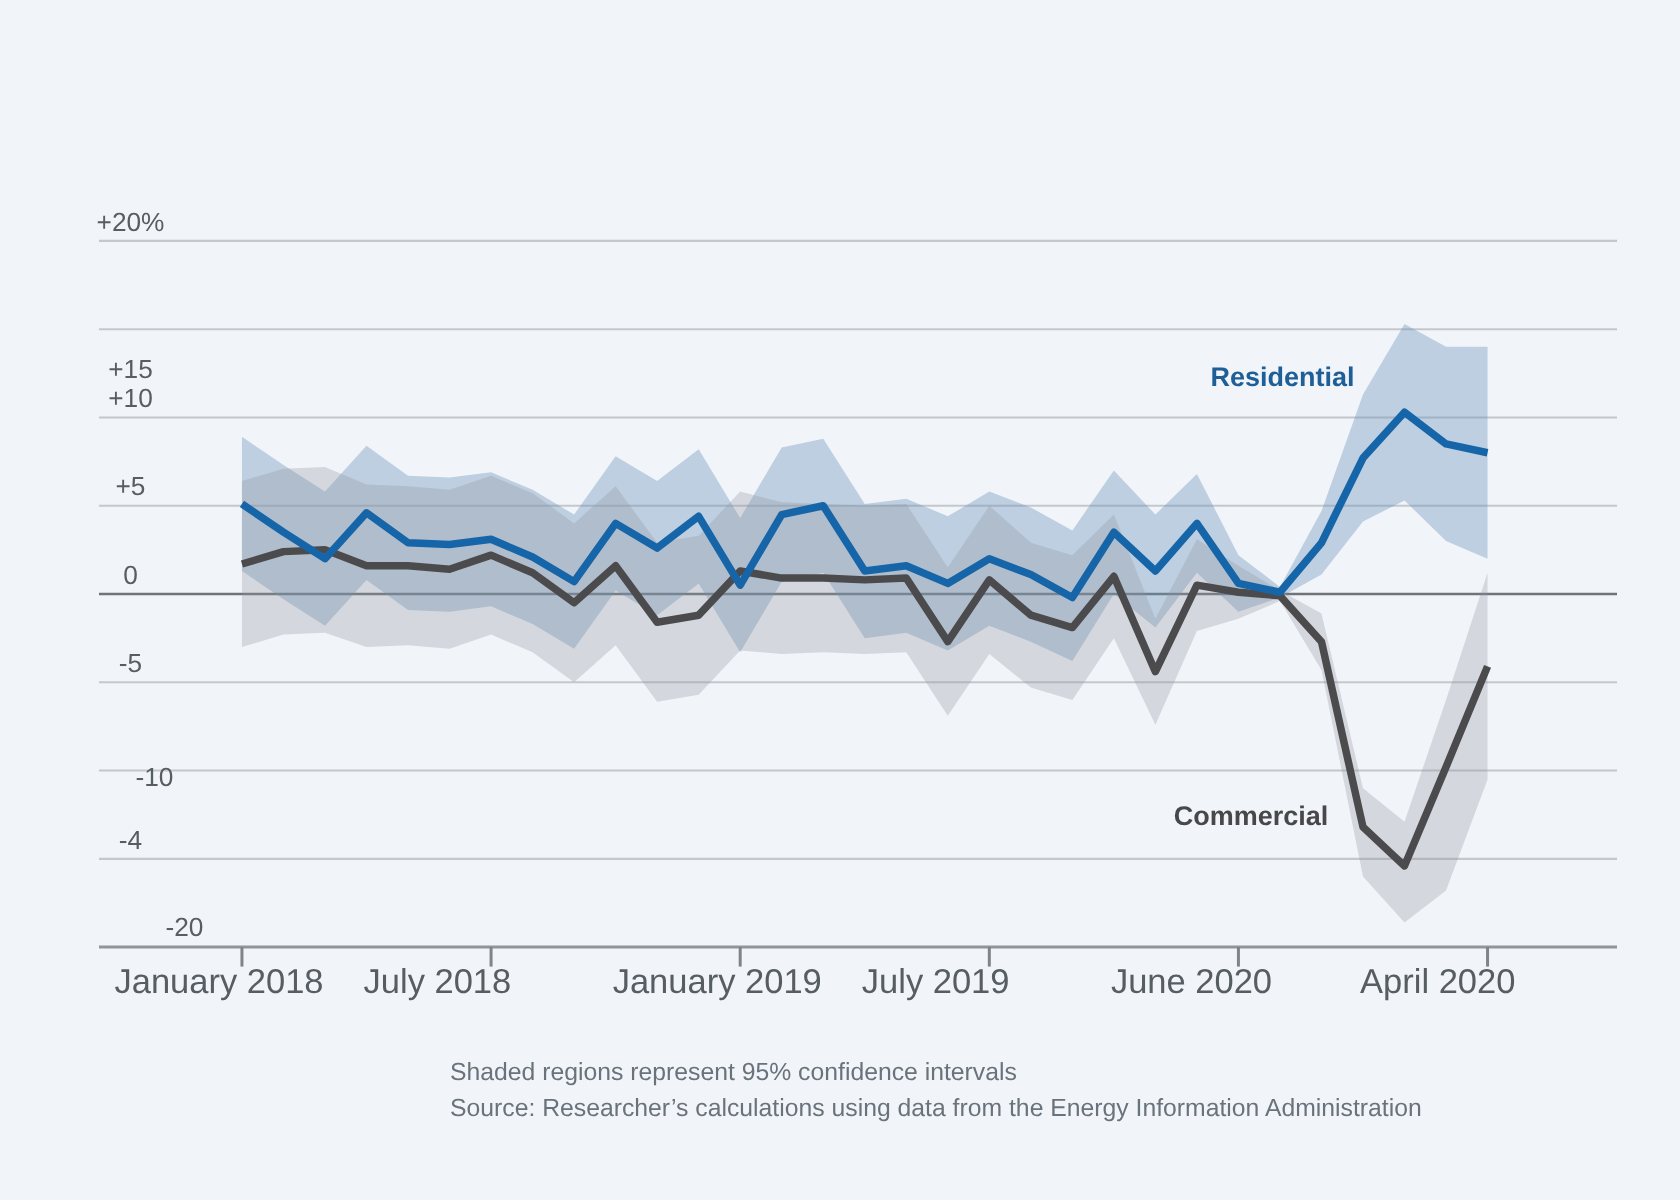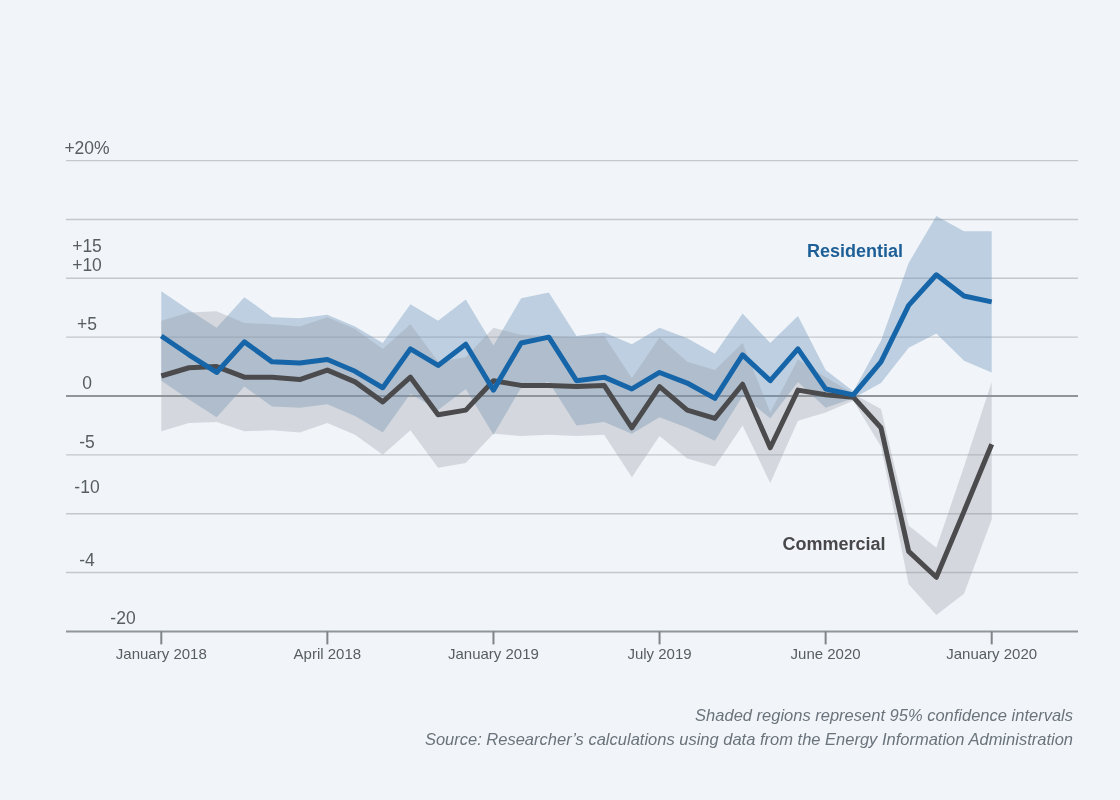--- a/index.html
+++ b/index.html
@@ -18,31 +18,31 @@
     position:absolute;left:53px;top:113px;width:800px;
     font-size:17px;font-style:italic;color:#59636c;
   }
   .plot-svg{position:absolute;left:66px;top:148px;}
   .y-tick-label{
     position:absolute;left:52px;width:70px;height:22px;line-height:22px;
     font-size:17.5px;color:#565d63;text-align:center;
   }
   .x-tick-label{
     position:absolute;top:643px;width:170px;height:22px;line-height:22px;
-    font-size:15px;color:#565d63;text-align:center;
+    font-size:23px;color:#565d63;
   }
   .annotation{
     position:absolute;width:170px;text-align:center;
     font-size:18px;font-weight:bold;
   }
   .annotation.residential{left:770px;top:241px;}
   .annotation.commercial{left:749px;top:534px;}
   .footnotes{
     position:absolute;top:704px;left:300px;right:47px;
-    text-align:right;font-size:16.5px;font-style:italic;color:#6a737b;
+    font-size:16.5px;color:#6a737b;
     line-height:23.5px;
   }
 </style>
 </head>
 <body>
 
 <div class="page" style="background: rgb(241, 245, 249);">
 
 
 
@@ -68,31 +68,31 @@
       <polyline points="95.3,187.973 122.97999999999999,206.805 150.66,224.46 178.33999999999997,193.858 206.01999999999998,213.86700000000002 233.7,215.044 261.38,211.513 289.06,223.28300000000002 316.74,239.761 344.42,200.92000000000002 372.1,217.398 399.78000000000003,196.212 427.46,242.115 455.14,195.035 482.82,189.15 510.5,232.699 538.18,229.168 565.86,240.938 593.54,224.46 621.2199999999999,235.053 648.9,250.354 676.5799999999999,206.805 704.26,232.699 731.9399999999999,200.92000000000002 759.6199999999999,240.938 787.3,246.823 814.9799999999999,213.86700000000002 842.66,157.37099999999998 870.3399999999999,126.76899999999999 898.02,147.95499999999998 925.6999999999999,153.84" fill="none" stroke="#1565a8" stroke-width="5" stroke-linejoin="round" stroke-linecap="butt"></polyline>
     </svg>
 
   <div id="y-axis-labels">
       <div class="y-tick-label" style="top: 136.6px;">+20%</div>
       <div class="y-tick-label" style="top: 195.45px; margin-top: 40px;">+15</div>
       <div class="y-tick-label" style="top: 254.3px;">+10</div>
       <div class="y-tick-label" style="top: 313.15px;">+5</div>
       <div class="y-tick-label" style="top: 372px;">0</div>
       <div class="y-tick-label" style="top: 430.85px;">-5</div>
-      <div class="y-tick-label" style="top: 476px;">-10</div>
+      <div class="y-tick-label" style="top: 507px; margin-left: 16px;">-10</div>
       <div class="y-tick-label" style="top: 548.55px;">-4</div>
       <div class="y-tick-label" style="top: 607.4px; margin-left: 36px;">-20</div>
     </div>
   <div id="x-axis-labels">
       <div class="x-tick-label" style="left: 76.3px;">January 2018</div>
-      <div class="x-tick-label" style="left: 242.38px;">April 2018</div>
+      <div class="x-tick-label" style="left: 242.38px;">July 2018</div>
       <div class="x-tick-label" style="left: 408.46px;">January 2019</div>
       <div class="x-tick-label" style="left: 574.54px;">July 2019</div>
       <div class="x-tick-label" style="left: 740.62px;">June 2020</div>
-      <div class="x-tick-label" style="left: 906.7px;">January 2020</div>
+      <div class="x-tick-label" style="left: 906.7px;">April 2020</div>
     </div>
 
   <div class="annotation residential" style="color: rgb(29, 95, 150);">Residential</div>
 
   <div class="annotation commercial" style="color: rgb(72, 72, 74);">Commercial</div>
 
   <div class="footnotes">
     <div>Shaded regions represent 95% confidence intervals</div>
     <div>Source: Researcher’s calculations using data from the Energy Information Administration</div>
   </div>

